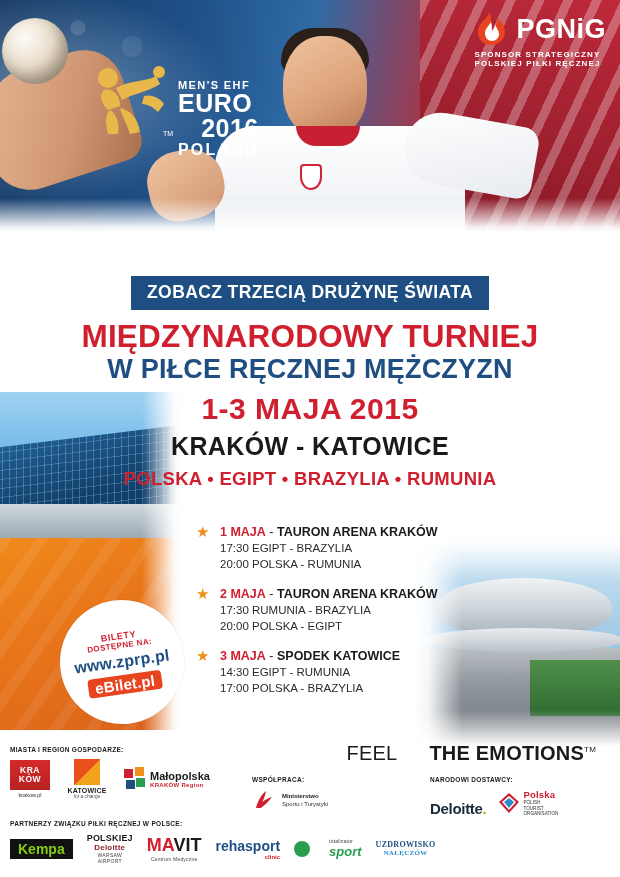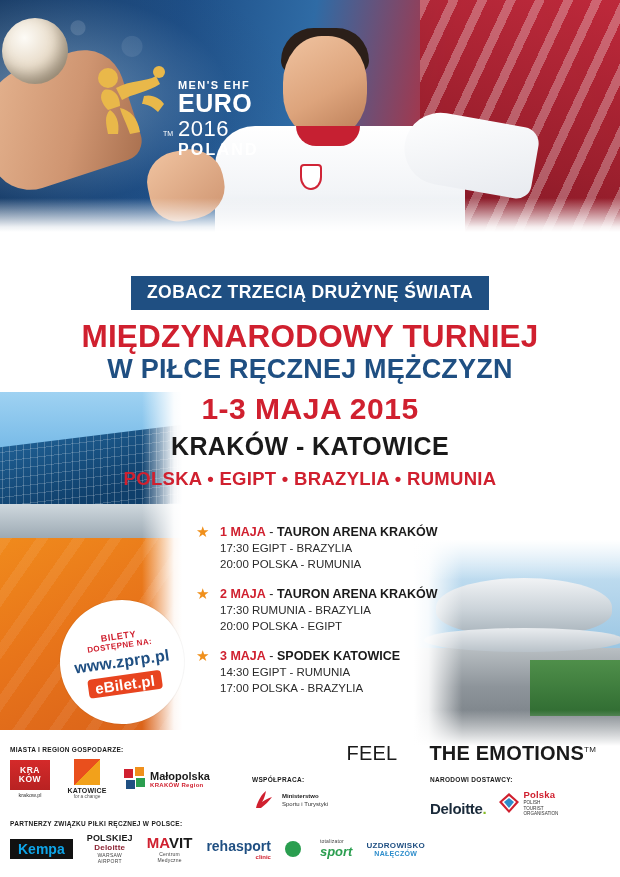--- a/index.html
+++ b/index.html
@@ -110,21 +110,21 @@
     position: absolute; left: 0; top: 4px; width: 84px; height: 80px;
   }
   .ehf-text { position: absolute; left: 92px; top: 6px; color: #ffffff; }
   .ehf-mens {
     font-size: 11px; font-weight: bold; letter-spacing: 1.4px; line-height: 12px; margin-top: 15px;
   }
   .ehf-euro {
     font-size: 25px; font-weight: bold; letter-spacing: .5px; line-height: 25px;
   }
   .ehf-2016 {
-    font-size: 22px; font-weight: normal; letter-spacing: .5px; line-height: 25px;
+    font-size: 25px; font-weight: bold; letter-spacing: .5px; line-height: 25px; text-align: right;
   }
   .ehf-poland {
     font-size: 16px; font-weight: bold; letter-spacing: 2.2px; line-height: 18px;
   }
   .ehf-tm { position: absolute; left: 77px; top: 72px; font-size: 7px; color: #fff; }
 
   
   .pgnig {
     position: absolute; right: 14px; top: 12px;
     text-align: left; color: #ffffff;
@@ -323,36 +323,36 @@
   .sup-row { display: flex; align-items: flex-end; gap: 12px; margin-top: 6px; }
   .deloitte { font-size: 15px; font-weight: bold; color: #1a2a3a; letter-spacing: -.3px;}
   .deloitte .dot { color: #86bc25; }
   .polska-logo { display: flex; align-items: center; gap: 3px; }
   .polska-kite { width: 22px; height: 20px; }
   .polska-word { font-size: 9.5px; font-weight: bold; color: #d0202f; letter-spacing: .2px; }
   .polska-sub { font-size: 4.6px; color: #333; line-height: 5.6px; }
 
   .partners { position: absolute; left: 10px; top: 84px; width: 410px; }
   .partners-row { display: flex; align-items: center; gap: 14px; margin-top: 6px; }
-  .kempa { font-size: 14px; font-weight: bold; color: #0ea5e9; background: #111; padding: 2px 8px; }
+  .kempa { font-size: 14px; font-weight: bold; color: #84cc16; background: #111; padding: 2px 8px; }
   .courtyard { text-align: center; }
   .cy-marr { font-size: 8px; font-weight: bold; color: #8c2332; letter-spacing: .2px;}
   .cy-name { font-size: 9px; font-weight: bold; color: #1a1a1a; letter-spacing: .2px;}
   .cy-sub { font-size: 5px; color: #444; letter-spacing: .3px;}
   .mavit { text-align: center; }
-  .mavit-name { font-size: 15px; font-weight: bold; color: #1a1a1a; }
+  .mavit-name { font-size: 18px; font-weight: bold; color: #1a1a1a; }
   .mavit-name .red { color: #d0202f; }
   .mavit-sub { font-size: 5px; color: #444; letter-spacing: .2px; }
   .rehasport { text-align: right; }
   .reha-name { font-size: 14px; font-weight: bold; color: #1f4f82; }
   .reha-sub { font-size: 6px; font-weight: bold; color: #d0202f; }
   .lotto { display: flex; align-items: center; gap: 19px; }
   .lotto-mark { width: 16px; height: 16px; border-radius: 50%; background: #2a9e4f; }
   .lotto-name { font-size: 13px; font-weight: bold; color: #2a9e4f; font-style: italic; }
-  .uzdro { text-align: center; }
+  .uzdro { text-align: center; font-family: Liberation Serif, serif; }
   .uz-name { font-size: 8px; font-weight: bold; color: #1f4f82; letter-spacing: .3px; }
   .uz-sub { font-size: 7px; font-weight: bold; color: #2b8ccb; letter-spacing: .3px; }
 </style>
 </head>
 <body>
 
 <div class="poster">
 
   <div class="hero">
     <div class="hero-left-glow"></div>
@@ -383,20 +383,31 @@
       </svg>
       <div class="ehf-text">
         <div class="ehf-mens">MEN'S EHF</div>
         <div class="ehf-euro">EURO</div>
         <div class="ehf-2016">2016</div>
         <div class="ehf-poland">POLAND</div>
       </div>
       <div class="ehf-tm">TM</div>
     </div>
 
+    <div class="pgnig">
+      <div class="pgnig-row">
+        <svg class="pgnig-mark" viewBox="0 0 34 34">
+          <path d="M16 1 C10 9 4 12 4 20 C4 28 10 33 17 33 C25 33 31 27 31 19 C31 13 27 10 24 6 C24 13 20 15 18 19 C17 13 18 7 16 1 Z" fill="#e8441f"></path>
+          <path d="M17 10 C14 15 11 17 11 21 C11 26 14 29 18 29 C22 29 25 26 25 22 C25 18 22 16 21 12 C21 16 19 17 18 20 C18 16 18 13 17 10 Z" fill="#ffffff"></path>
+        </svg>
+        <div class="pgnig-name">PGNiG</div>
+      </div>
+      <div class="pgnig-sub1">SPONSOR STRATEGICZNY</div>
+      <div class="pgnig-sub2">POLSKIEJ PIŁKI RĘCZNEJ</div>
+    </div>
 
     <div class="hero-fade-bottom"></div>
   </div>
 
   <div class="left-photo">
     <div class="arena-sky"></div>
     <div class="arena-roof"></div>
     <div class="arena-mesh"></div>
     <div class="arena-base"></div>
     <div class="arena-orange"></div>

